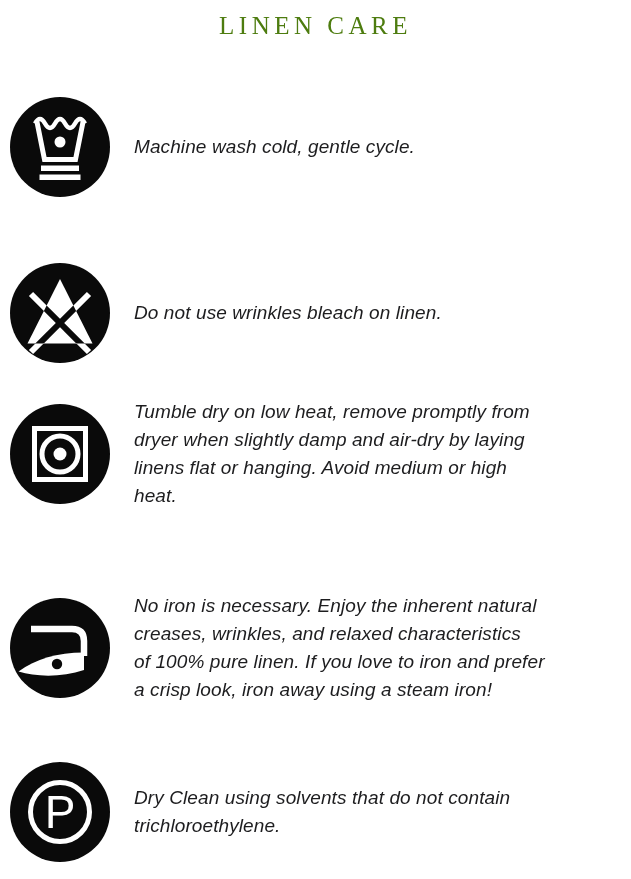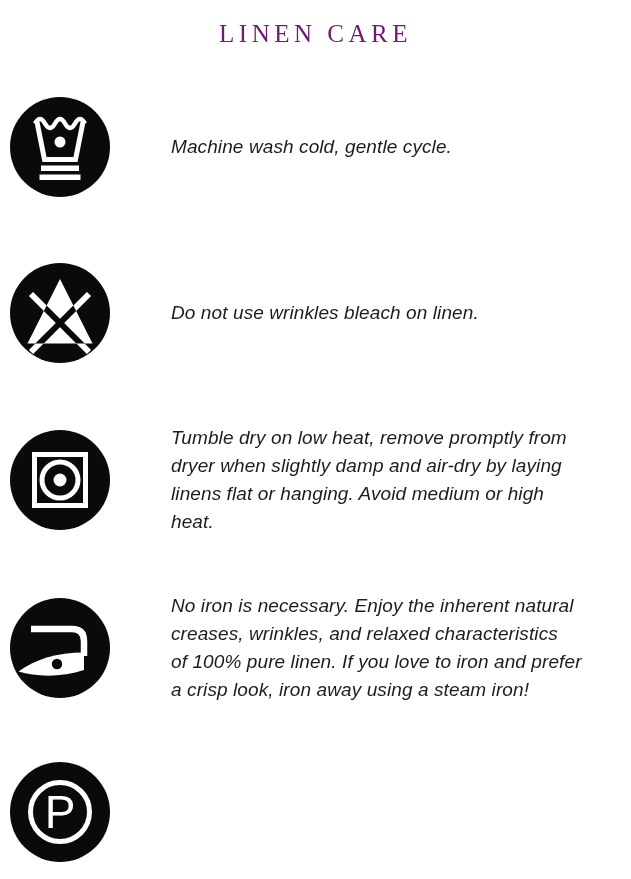--- a/index.html
+++ b/index.html
@@ -6,39 +6,39 @@
   body{
     width:631px;height:879px;
     background:#ffffff;
     position:relative;
     font-family:"Liberation Sans", sans-serif;
     overflow:hidden;
   }
   .page-title{
     position:absolute;
     top:4px;left:0;right:0;
-    margin:16px;
+    margin:8px;
     text-align:center;
     font-family:"Liberation Serif", serif;
     font-weight:400;
     font-size:25px;
     letter-spacing:4.5px;
-    color:#701a75;
+    color:#4d7c0f;
   }
   .care-row{
     position:absolute;
     left:10px;right:4px;
     height:100px;
     display:flex;
     align-items:center;
-    gap:61px;
+    gap:24px;
   }
   .row-1{top:97px;}
   .row-2{top:263px;}
-  .row-3{top:430px;}
+  .row-3{top:404px;}
   .row-4{top:598px;align-items:center;}
   .row-5{top:762px;}
   .icon-wrap{
     flex:0 0 100px;
     width:100px;height:100px;
     display:block;
   }
   .icon-wrap svg{display:block;width:100px;height:100px;}
   .care-text{
     margin:0;
@@ -126,15 +126,17 @@
   </div>
 
   <div class="care-row row-5">
     <span class="icon-wrap">
       <svg viewBox="0 0 100 100" xmlns="http://www.w3.org/2000/svg" aria-hidden="true">
         <circle cx="50" cy="50" r="50" fill="#0a0a0a"></circle>
         <circle cx="50" cy="50" r="29.5" fill="none" stroke="#ffffff" stroke-width="5"></circle>
         <text x="50" y="66" text-anchor="middle" font-size="46" fill="#ffffff" font-family="'Liberation Sans', sans-serif">P</text>
       </svg>
     </span>
+    <p class="care-text">Dry Clean using solvents that do not contain
+trichloroethylene.</p>
   </div>
 
 </main>
 
 </body></html>

